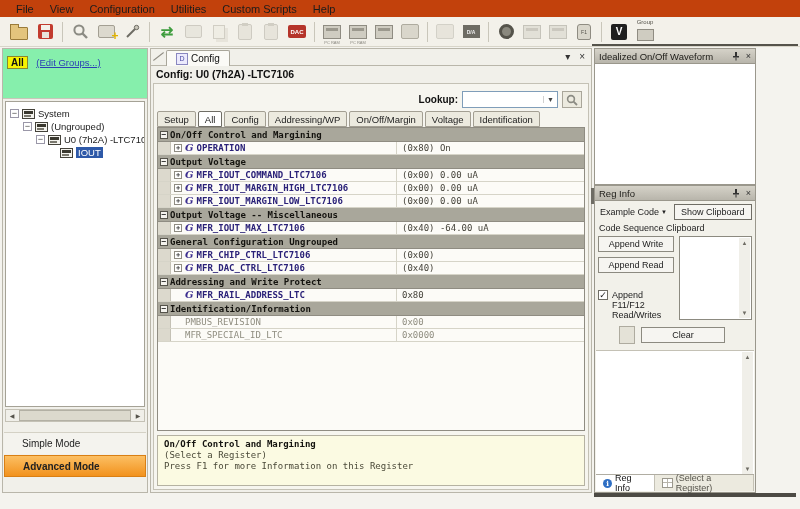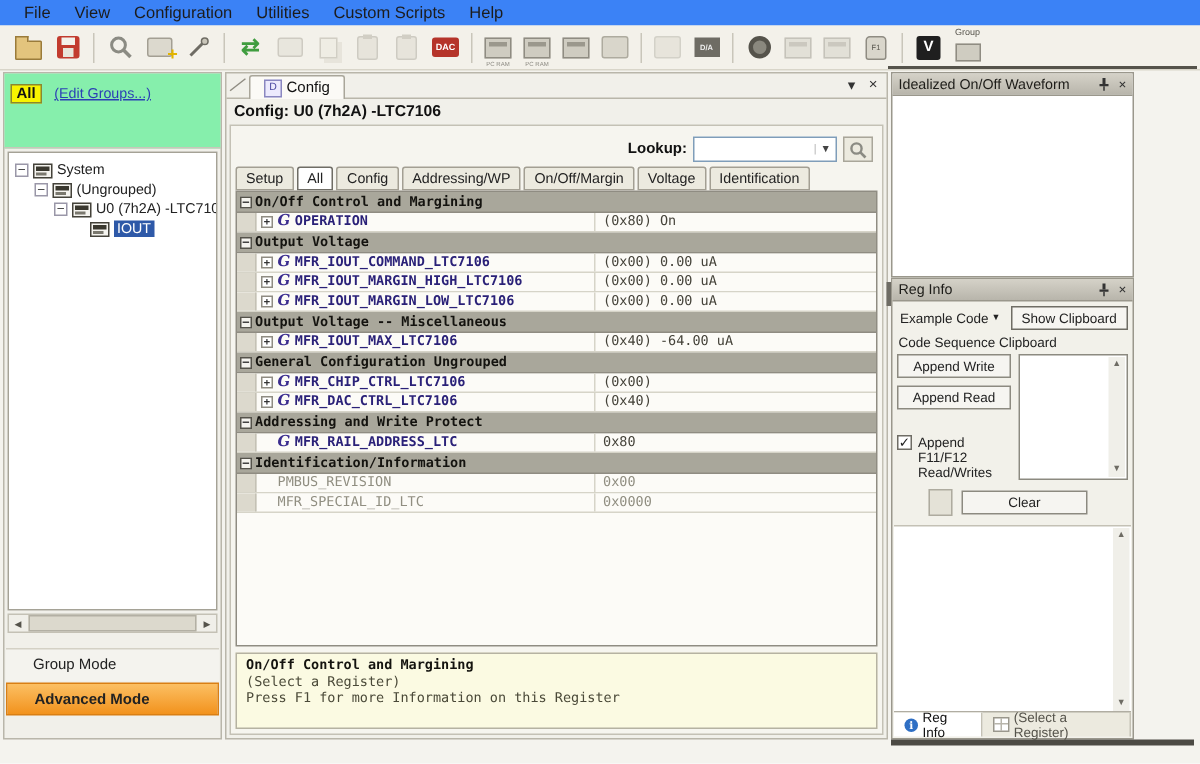--- a/index.html
+++ b/index.html
@@ -1,21 +1,21 @@
 <!DOCTYPE html>
 <html><head>
 <meta charset="utf-8">
 <style>
   html,body{margin:0;padding:0;}
   body{width:800px;height:509px;position:relative;overflow:hidden;background:#fff;
        font-family:"Liberation Sans",sans-serif;-webkit-font-smoothing:antialiased;}
   .app{position:absolute;inset:0;background:#f4f3ee;}
 
   
-  .menubar{position:absolute;left:0;top:0;right:0;height:17px;background:#3b82f6;
+  .menubar{position:absolute;left:0;top:0;right:0;height:17px;background:#c2410c;
            display:flex;align-items:center;padding-left:8px;font-size:11px;color:#1c1c1c;}
   .menu-item{padding:1px 8px;cursor:default;}
 
   
   .toolbar{position:absolute;top:17px;left:0;right:0;height:29px;background:#f3f1ea;
            border-bottom:1px solid #d8d5c9;display:flex;align-items:center;padding-left:6px;}
   .tb-icon{width:26px;height:26px;display:flex;align-items:center;justify-content:center;position:relative;flex:none;}
   .tb-icon .cap{position:absolute;bottom:0;left:0;right:0;font-size:4px;color:#8a8880;text-align:center;line-height:4px;}
   .tb-icon .captop{position:absolute;top:0;left:0;right:0;font-size:6px;color:#55534b;text-align:center;line-height:6px;}
   .tb-sep{width:1px;height:20px;background:#c9c6ba;margin:0 4px;flex:none;}
@@ -274,21 +274,21 @@
           <span class="sel">IOUT</span>
         </div>
       </div>
     <div class="hscroll">
       <span class="hs-arrow">◀</span>
       <span class="hs-thumb"></span>
       <span class="hs-arrow">▶</span>
     </div>
     <div class="grip"></div>
     <div class="mode-item mode-simple">
-      <span>Group Mode</span>
+      <span>Simple Mode</span>
     </div>
     <div class="mode-item mode-adv">
       <span>Advanced Mode</span>
     </div>
   </div>
 
   <div class="main">
     <div class="doc-strip">
       <div class="diag"></div>
       <div class="doc-tab">

